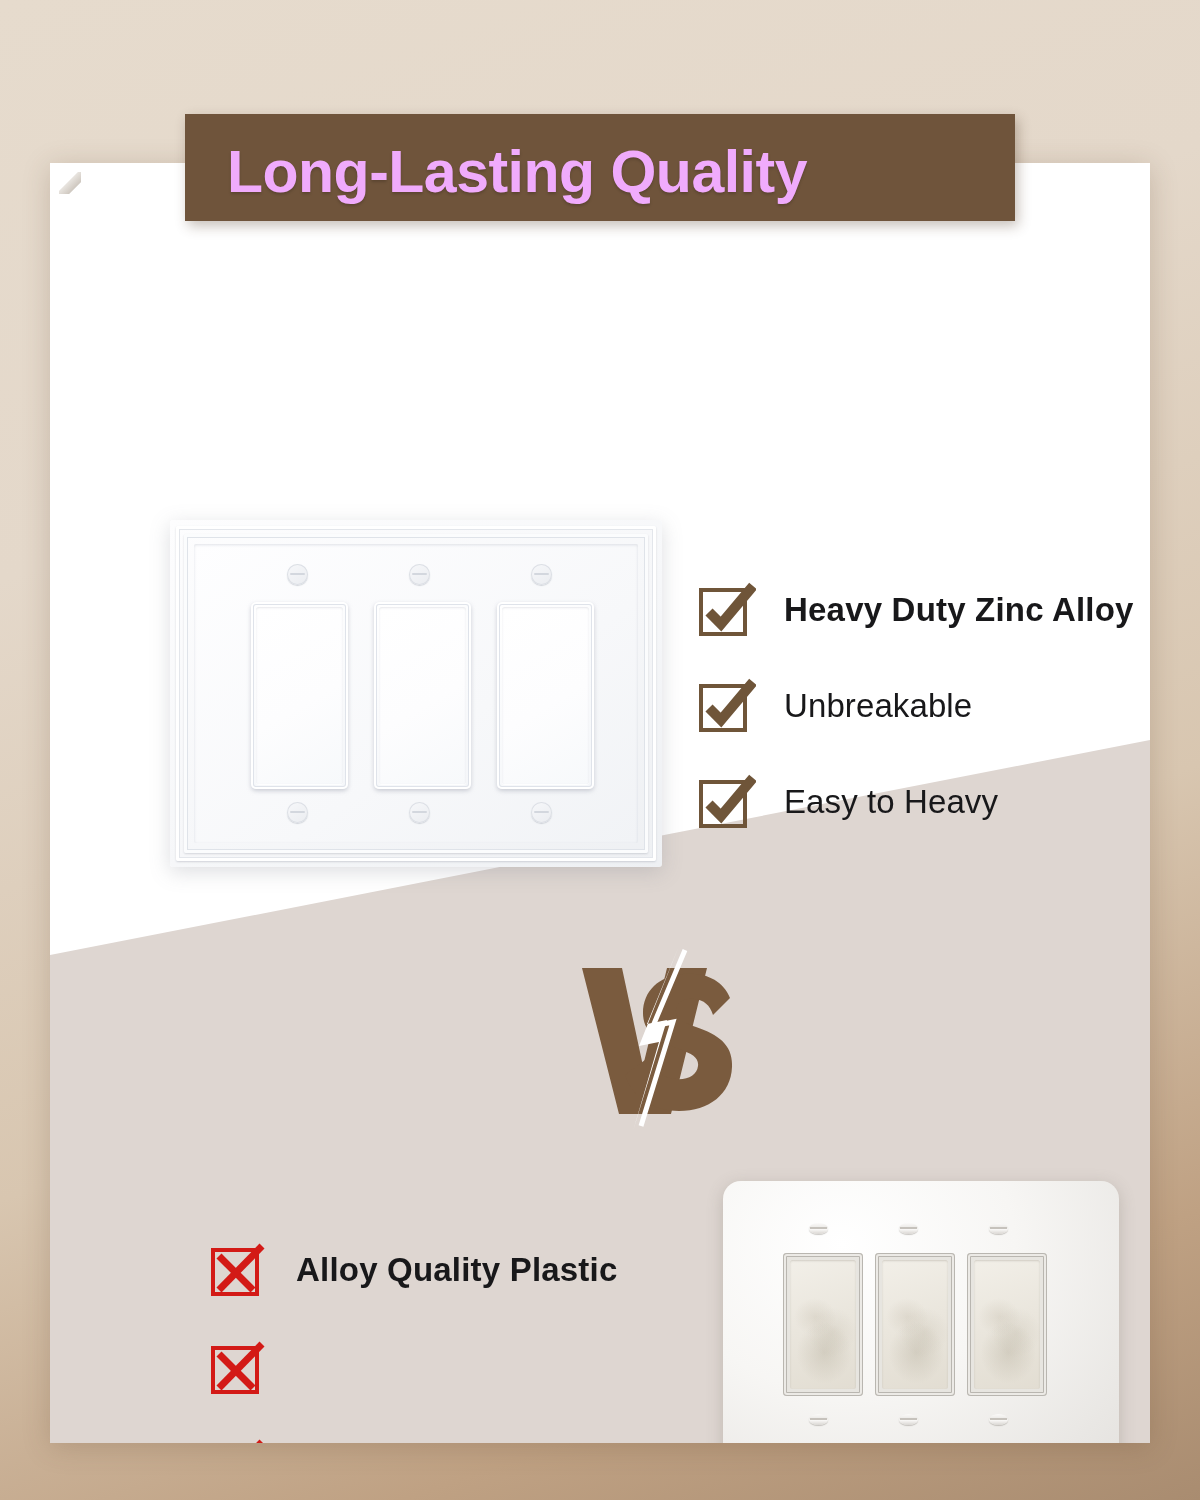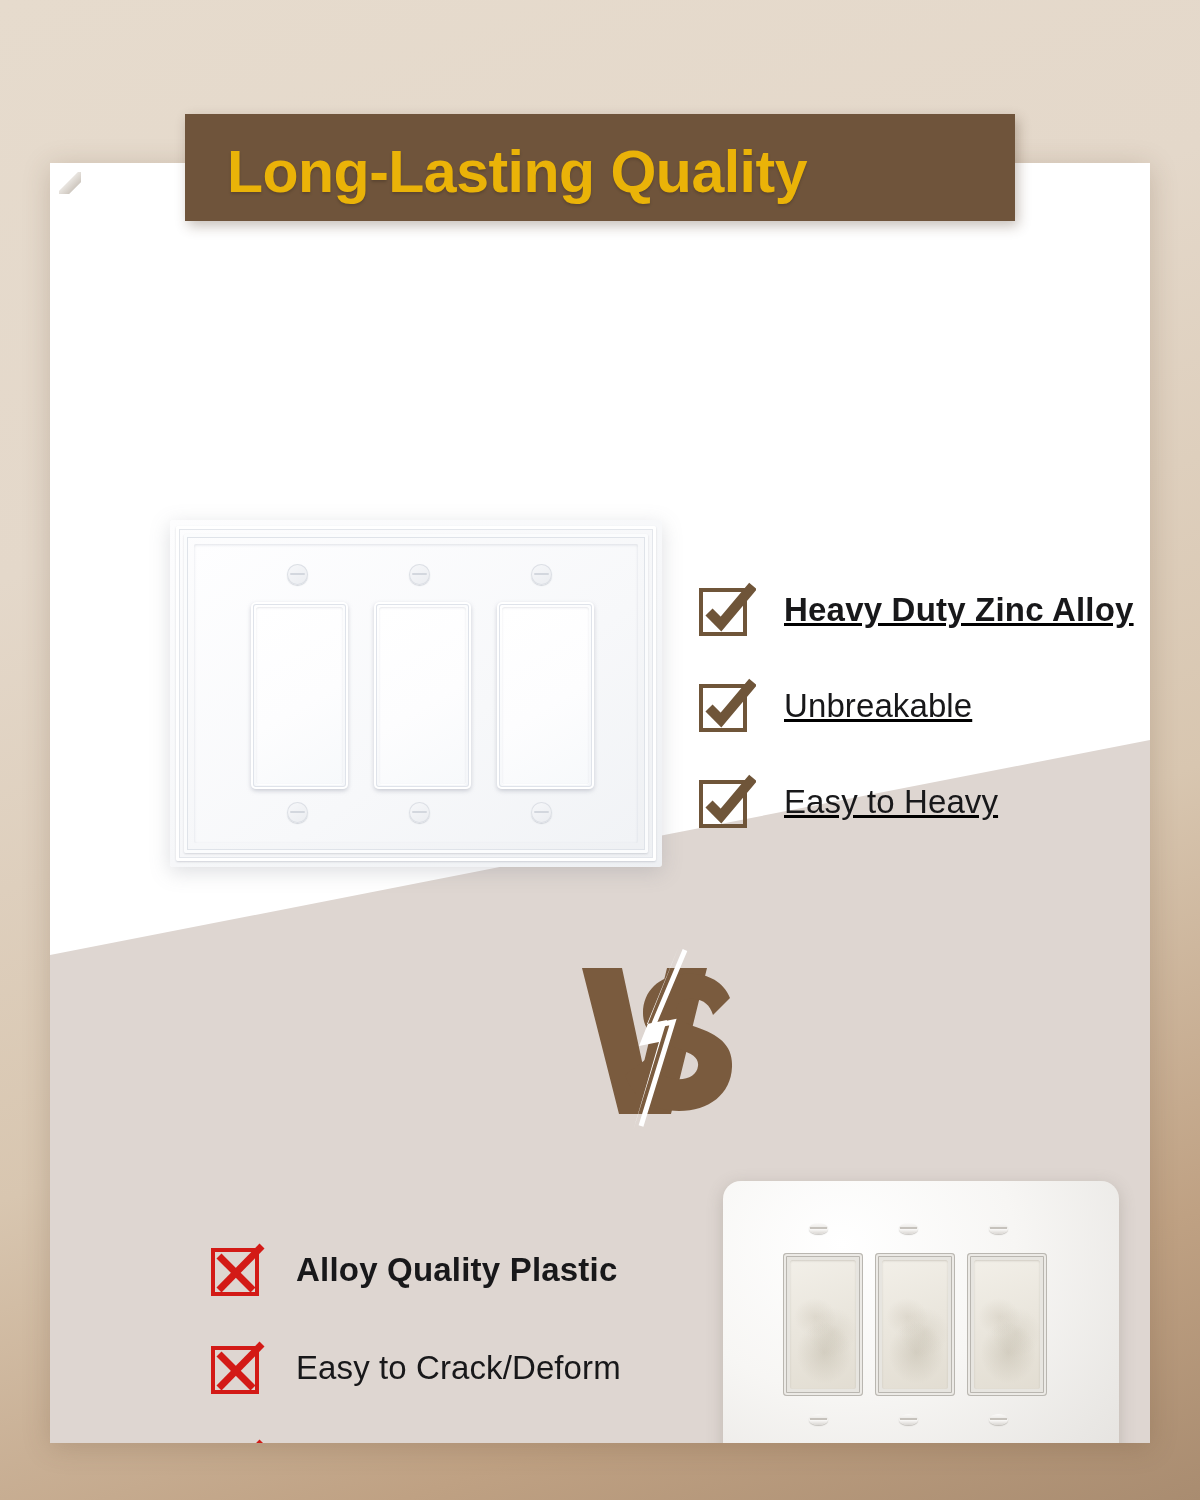--- a/index.html
+++ b/index.html
@@ -36,36 +36,36 @@
   }
 
   
   .banner{
     position:absolute;left:185px;top:114px;width:830px;height:107px;
     background:#6f543b;
     box-shadow:3px 5px 12px rgba(70,48,28,.30);
     display:flex;align-items:center;
   }
   .banner-text{
-    color:#eab308;
+    color:#f0abfc;
     font-size:59px;font-weight:bold;letter-spacing:-.5px;
     margin-left:42px;white-space:nowrap;
     text-shadow:0 2px 3px rgba(0,0,0,.18);
     margin-top:8px;
   }
 
   
   .list-pos{position:absolute;}
   .feat-row{display:flex;align-items:center;margin-bottom:38px;}
   .feat-row:last-child{margin-bottom:0;}
   .feat-icon{flex:0 0 auto;width:58px;height:58px;margin-right:28px;position:relative;}
   .feat-label{font-size:33px;color:#18181a;white-space:nowrap;letter-spacing:.1px;}
   .feat-label.bold{font-weight:bold;letter-spacing:.2px;}
 
-  .list-good{left:648px;top:418px;text-decoration:underline;}
+  .list-good{left:648px;top:418px;}
   .list-bad{left:160px;top:1078px;}
   .list-bad .feat-row{margin-bottom:40px;}
 
   
   .vs-wrap{position:absolute;left:505px;top:783px;width:200px;height:185px;}
 
   
   .plate-good{
     position:absolute;left:120px;top:357px;width:492px;height:347px;
     background:linear-gradient(150deg,#fdfdfe 0%,#f6f7f9 55%,#eef0f3 100%);
@@ -225,21 +225,20 @@
       </div>
 
       <div class="feat-row">
         <span class="feat-icon">
           <svg width="58" height="58" viewBox="0 0 58 58">
             <rect x="3" y="9" width="44" height="44" fill="none" stroke="#D31A16" stroke-width="4"></rect>
             <path d="M9 15 L43 49" stroke="#D31A16" stroke-width="7"></path>
             <path d="M52 5 L9 49" stroke="#D31A16" stroke-width="7"></path>
           </svg>
         </span>
-        <span class="feat-label">Easy to Crack/Deform</span>
       </div>
 
       <div class="feat-row">
         <span class="feat-icon">
           <svg width="58" height="58" viewBox="0 0 58 58">
             <rect x="3" y="9" width="44" height="44" fill="none" stroke="#D31A16" stroke-width="4"></rect>
             <path d="M9 15 L43 49" stroke="#D31A16" stroke-width="7"></path>
             <path d="M52 5 L9 49" stroke="#D31A16" stroke-width="7"></path>
           </svg>
         </span>

